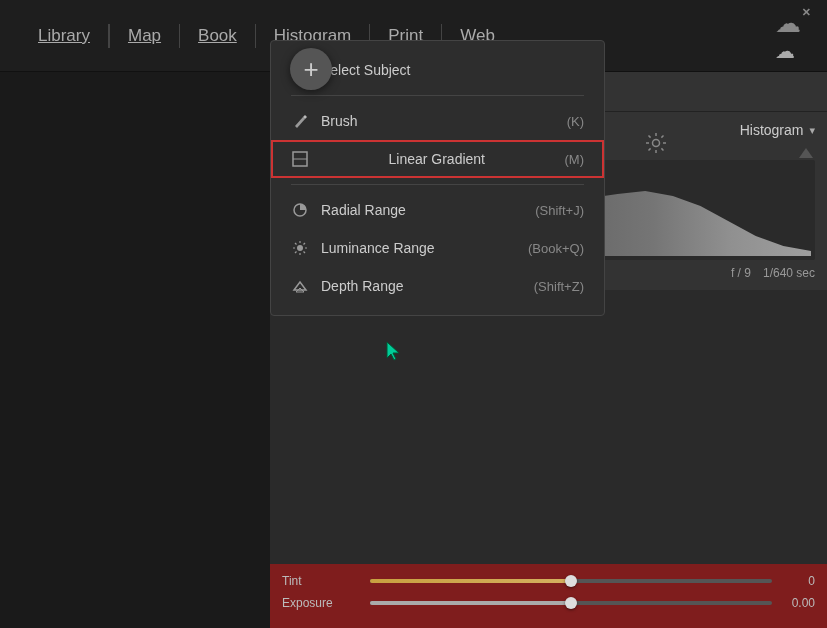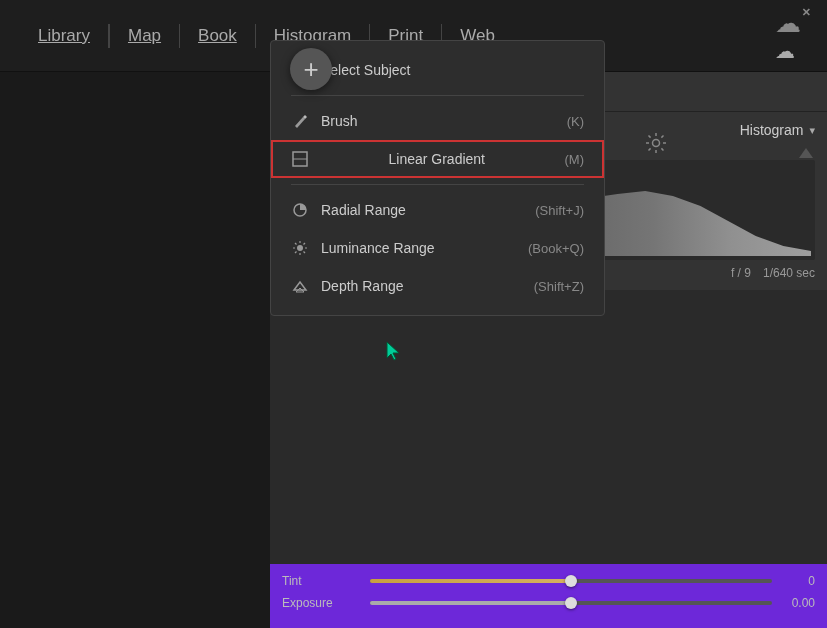--- a/index.html
+++ b/index.html
@@ -255,21 +255,21 @@
       right: 160px;
       top: 60px;
     }
 
     
     .sliders-area {
       position: absolute;
       bottom: 0;
       left: 0;
       right: 0;
-      background: #6d28d9;
+      background: #7f1d1d;
       padding: 10px 12px;
     }
     .slider-row {
       display: flex;
       align-items: center;
       margin-bottom: 8px;
       font-size: 13px;
       color: #bbb;
     }
     .slider-label {

